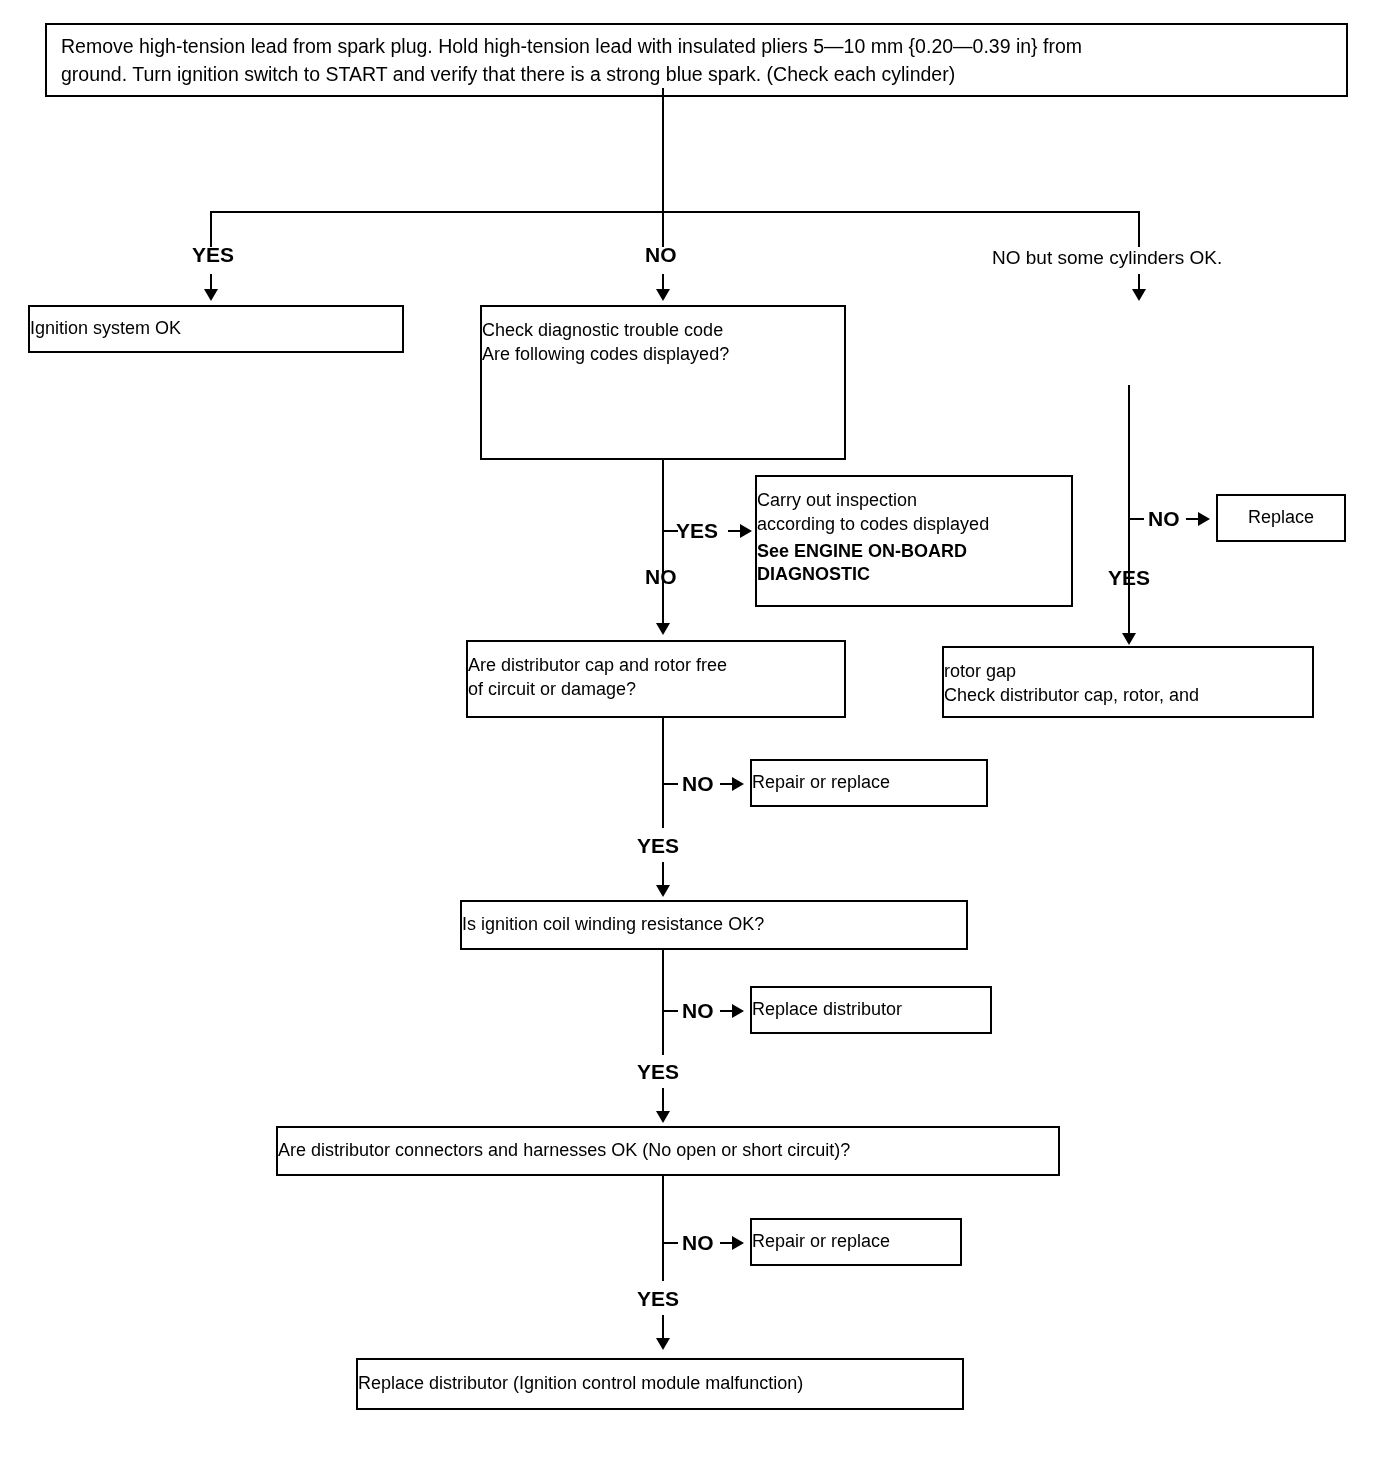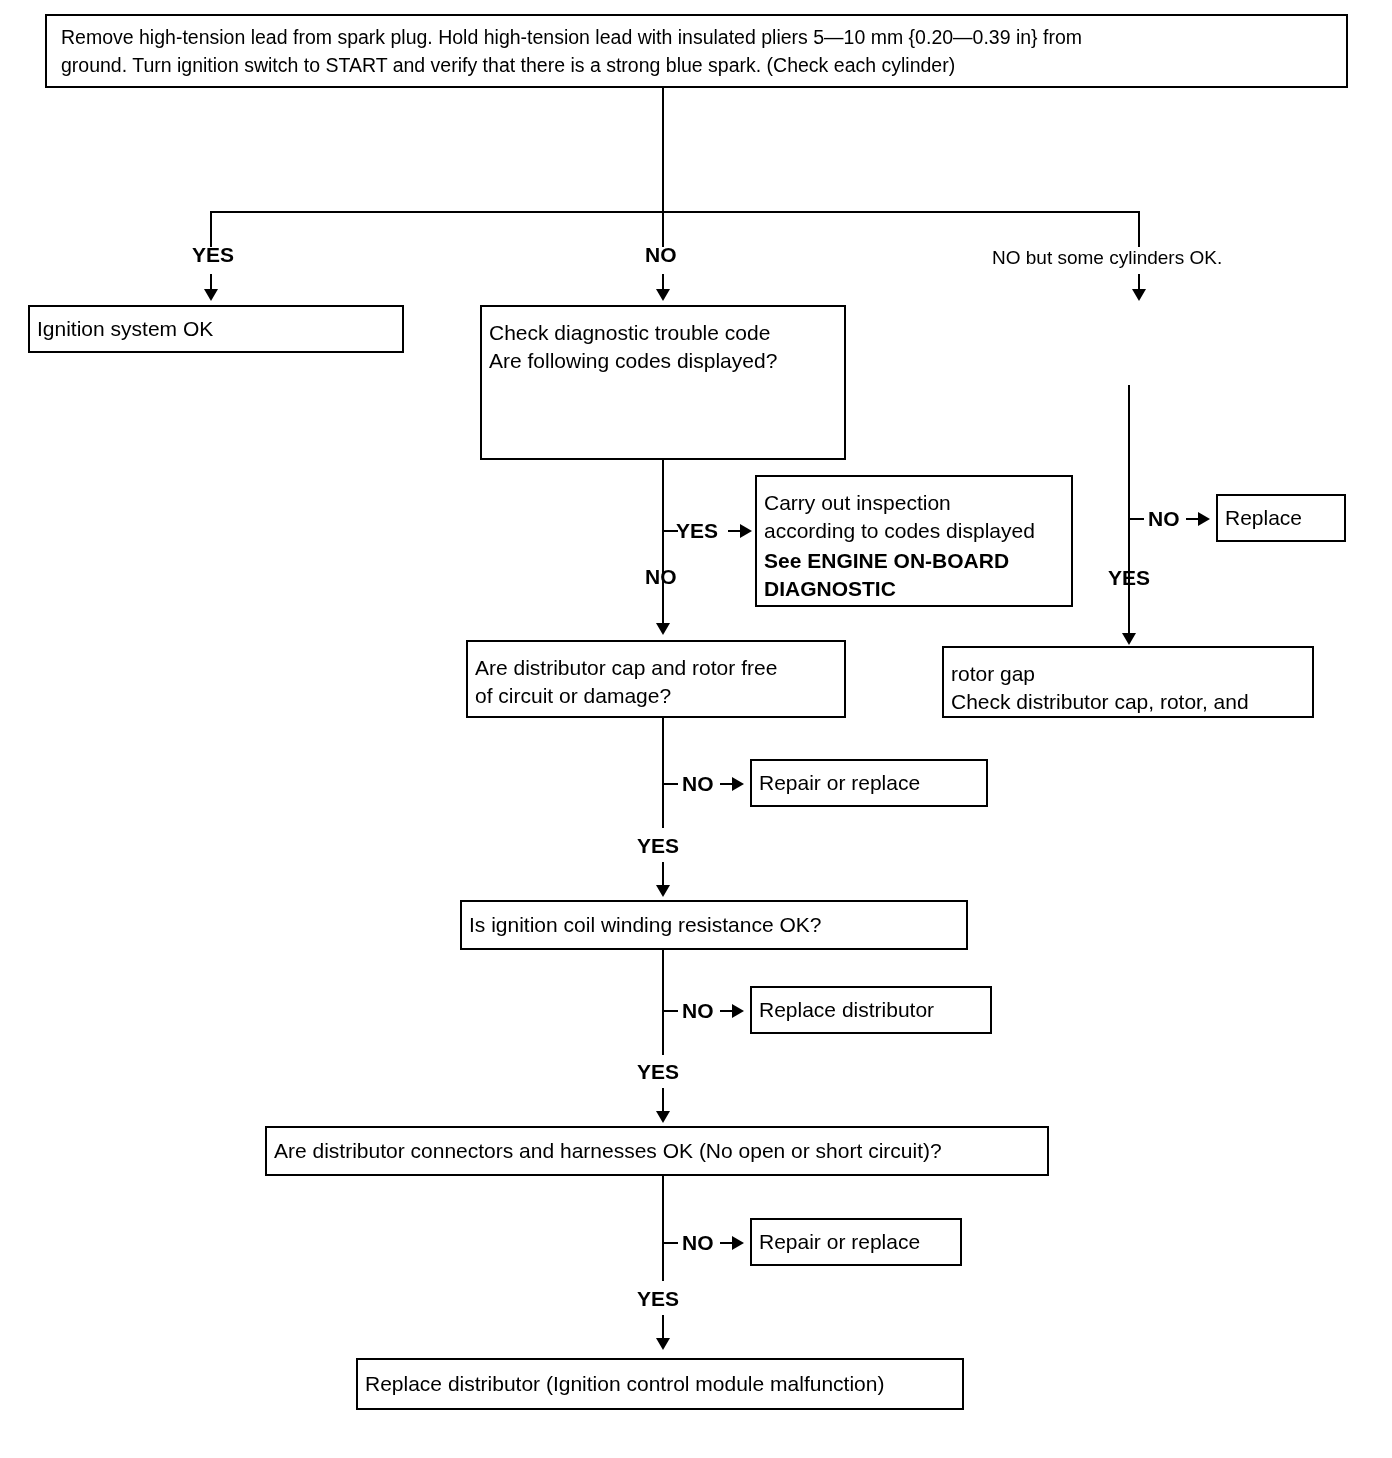--- a/index.html
+++ b/index.html
@@ -18,33 +18,34 @@
     background: #ffffff;
     overflow: hidden;
   }
   .box {
     position: absolute;
     box-sizing: border-box;
     border: 2px solid #000;
     background: #fff;
     display: flex;
     align-items: center;
-    font-size: 21px;
+    font-size: 18px;
     line-height: 1.32;
-    padding: 6px 7px;
+    padding: 6px 0;
   }
   .box.tall { align-items: flex-start; padding-top: 12px; }
   .box .txt { display: block; width: 100%; }
   .box .l2 { display: block; }
 
   .hdr-box {
     font-size: 19.5px;
     line-height: 1.45;
     padding: 19px 14px;
     border-width: 2px;
+    margin-top: 9px;
   }
 
   
   .vline {
     position: absolute;
     width: 2px;
     background: #000;
   }
   .hline {
     position: absolute;
@@ -164,21 +165,21 @@
       <span class="l2">of circuit or damage?</span>
     </span>
   </div>
 
   <div class="vline" style="left:1128px; top:385px; width:2px; height:250px;"></div>
   <div class="tick" style="left:1128px; top:518px; width:16px; height:2px;"></div>
   <div class="lbl" style="left:1148px; top:507px;">NO</div>
   <div class="hline" style="left:1186px; top:518px; width:14px; height:2px;"></div>
   <div class="arrow-r" style="left:1198px; top:512px;"></div>
 
-  <div class="box" style="left:1216px; top:494px; width:130px; height:48px;">
+  <div class="box" style="left:1216px; top:494px; width:130px; height:48px;text-align:center;">
     <span class="txt">Replace</span>
   </div>
 
   <div class="lbl" style="left:1108px; top:566px;">YES</div>
 
   <div class="arrow-d" style="left:1122px; top:633px;"></div>
 
   <div class="box tall" style="left:942px; top:646px; width:372px; height:72px;">
     <span class="txt">
       <span class="l2">rotor gap</span>
@@ -213,21 +214,21 @@
 
   <div class="box" style="left:750px; top:986px; width:242px; height:48px;">
     <span class="txt">Replace distributor</span>
   </div>
 
   <div class="lbl" style="left:637px; top:1060px;">YES</div>
 
   <div class="vline" style="left:662px; top:1088px; width:2px; height:26px;"></div>
   <div class="arrow-d" style="left:656px; top:1111px;"></div>
 
-  <div class="box" style="left:265px; top:1126px; width:784px; height:50px;">
+  <div class="box" style="left:276px; top:1126px; width:784px; height:50px;">
     <span class="txt">Are distributor connectors and harnesses OK (No open or short circuit)?</span>
   </div>
 
   <div class="vline" style="left:662px; top:1176px; width:2px; height:105px;"></div>
   <div class="tick" style="left:662px; top:1242px; width:16px; height:2px;"></div>
   <div class="lbl" style="left:682px; top:1231px;">NO</div>
   <div class="hline" style="left:720px; top:1242px; width:14px; height:2px;"></div>
   <div class="arrow-r" style="left:732px; top:1236px;"></div>
 
   <div class="box" style="left:750px; top:1218px; width:212px; height:48px;">

